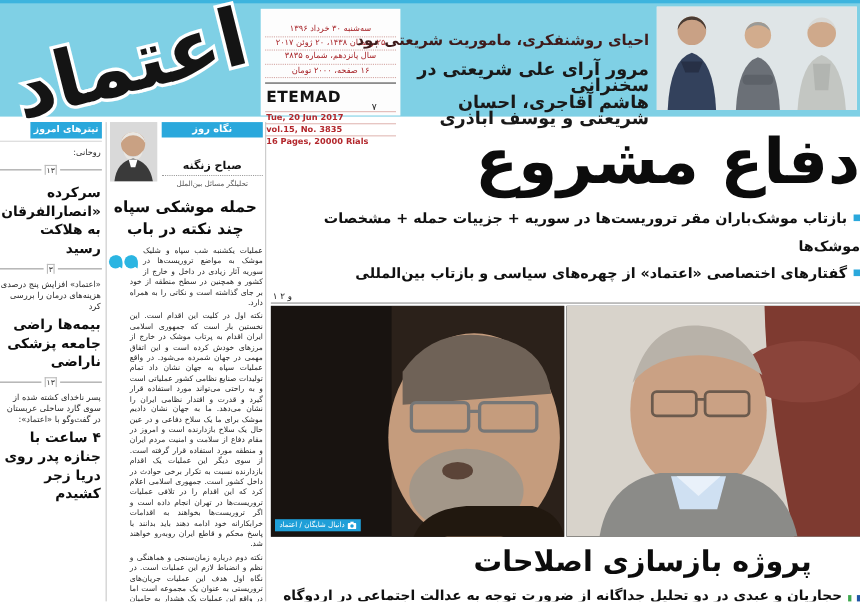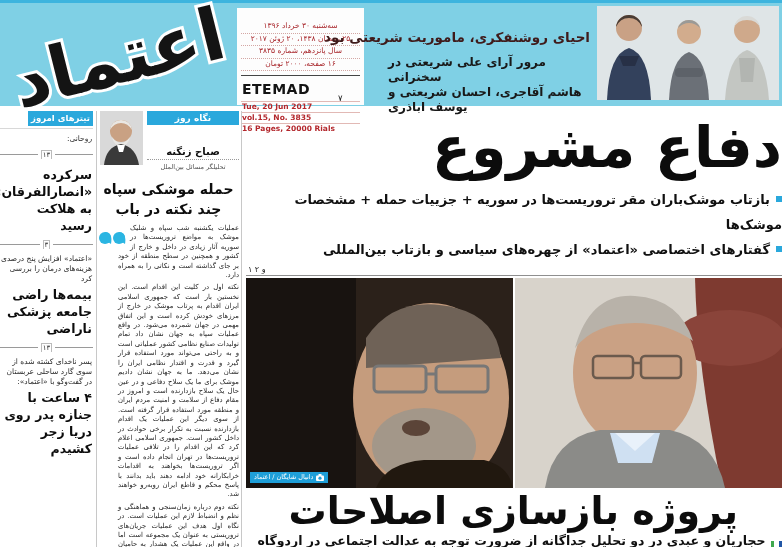--- a/index.html
+++ b/index.html
@@ -34,22 +34,22 @@
     color:#b3272c; font-weight:bold; font-size:7.5px; line-height:10px;
     border-top:1px solid #e2b9b5; padding:0 1px;
   }
   .lead-photos { position:absolute; left:597px; top:3px; width:182px; height:94px; background:#e8ebec; }
   .lead-title {
     position:absolute; left:362px; top:26px; width:228px;
     direction:rtl; text-align:right; white-space:nowrap;
     font-size:13.5px; font-weight:bold; color:#3f1b1b; letter-spacing:-.2px;
   }
   .lead-sub {
-    position:absolute; left:388px; top:52px; width:215px;
-    direction:rtl; text-align:left; font-size:12px; font-weight:bold;
+    position:absolute; left:375px; top:52px; width:215px;
+    direction:rtl; text-align:right; font-size:16px; font-weight:bold;
     color:#191919; line-height:15px;
   }
   .lead-pageref { position:absolute; left:338px; top:90px; font-size:8.5px; color:#222; }
 
   
   .vline { position:absolute; top:111px; height:436px; width:1px; background:#c8c8c8; }
 
   
   .sidebar {
     position:absolute; left:0; top:111px; width:93px; height:464px;
@@ -105,21 +105,21 @@
   .pagebar { position:relative; height:12px; border-bottom:1px solid #8f8f8f; margin-top:2px; }
   .pagebar span { position:absolute; left:2px; bottom:1px; font-size:8px; color:#222;text-align:center; }
   .photo-row { display:flex; gap:2px; margin-top:2px; height:210px; position:relative; }
   .photo { position:relative; width:267px; height:210px; overflow:hidden; background:#222; flex:1; }
   .credit-badge {
     position:absolute; left:4px; bottom:5px; height:11px;
     background:#1f9fd8; color:#fff; font-size:6.5px; line-height:11px;
     padding:0 4px; display:flex; align-items:center; gap:3px; direction:rtl;
   }
   .bottom-headline {
-    direction:rtl; text-align:right; font-size:38px; font-weight:bold;
+    direction:rtl; text-align:right; font-size:26px; font-weight:bold;
     color:#0c0c0c; line-height:40px; padding-right:44px; margin-top:3px;
     white-space:nowrap;
   }
   .bottom-sub { display:flex; direction:rtl; align-items:center; gap:5px; margin-top:2px; }
   .bar { width:4px; height:14px; display:inline-block; }
   .bar-navy { background:#2156a5; }
   .bar-green { background:#3fa84e; }
   .bottom-sub-text { font-size:12.5px; font-weight:bold; color:#101010; text-align:right; }
 </style>
 </head>

